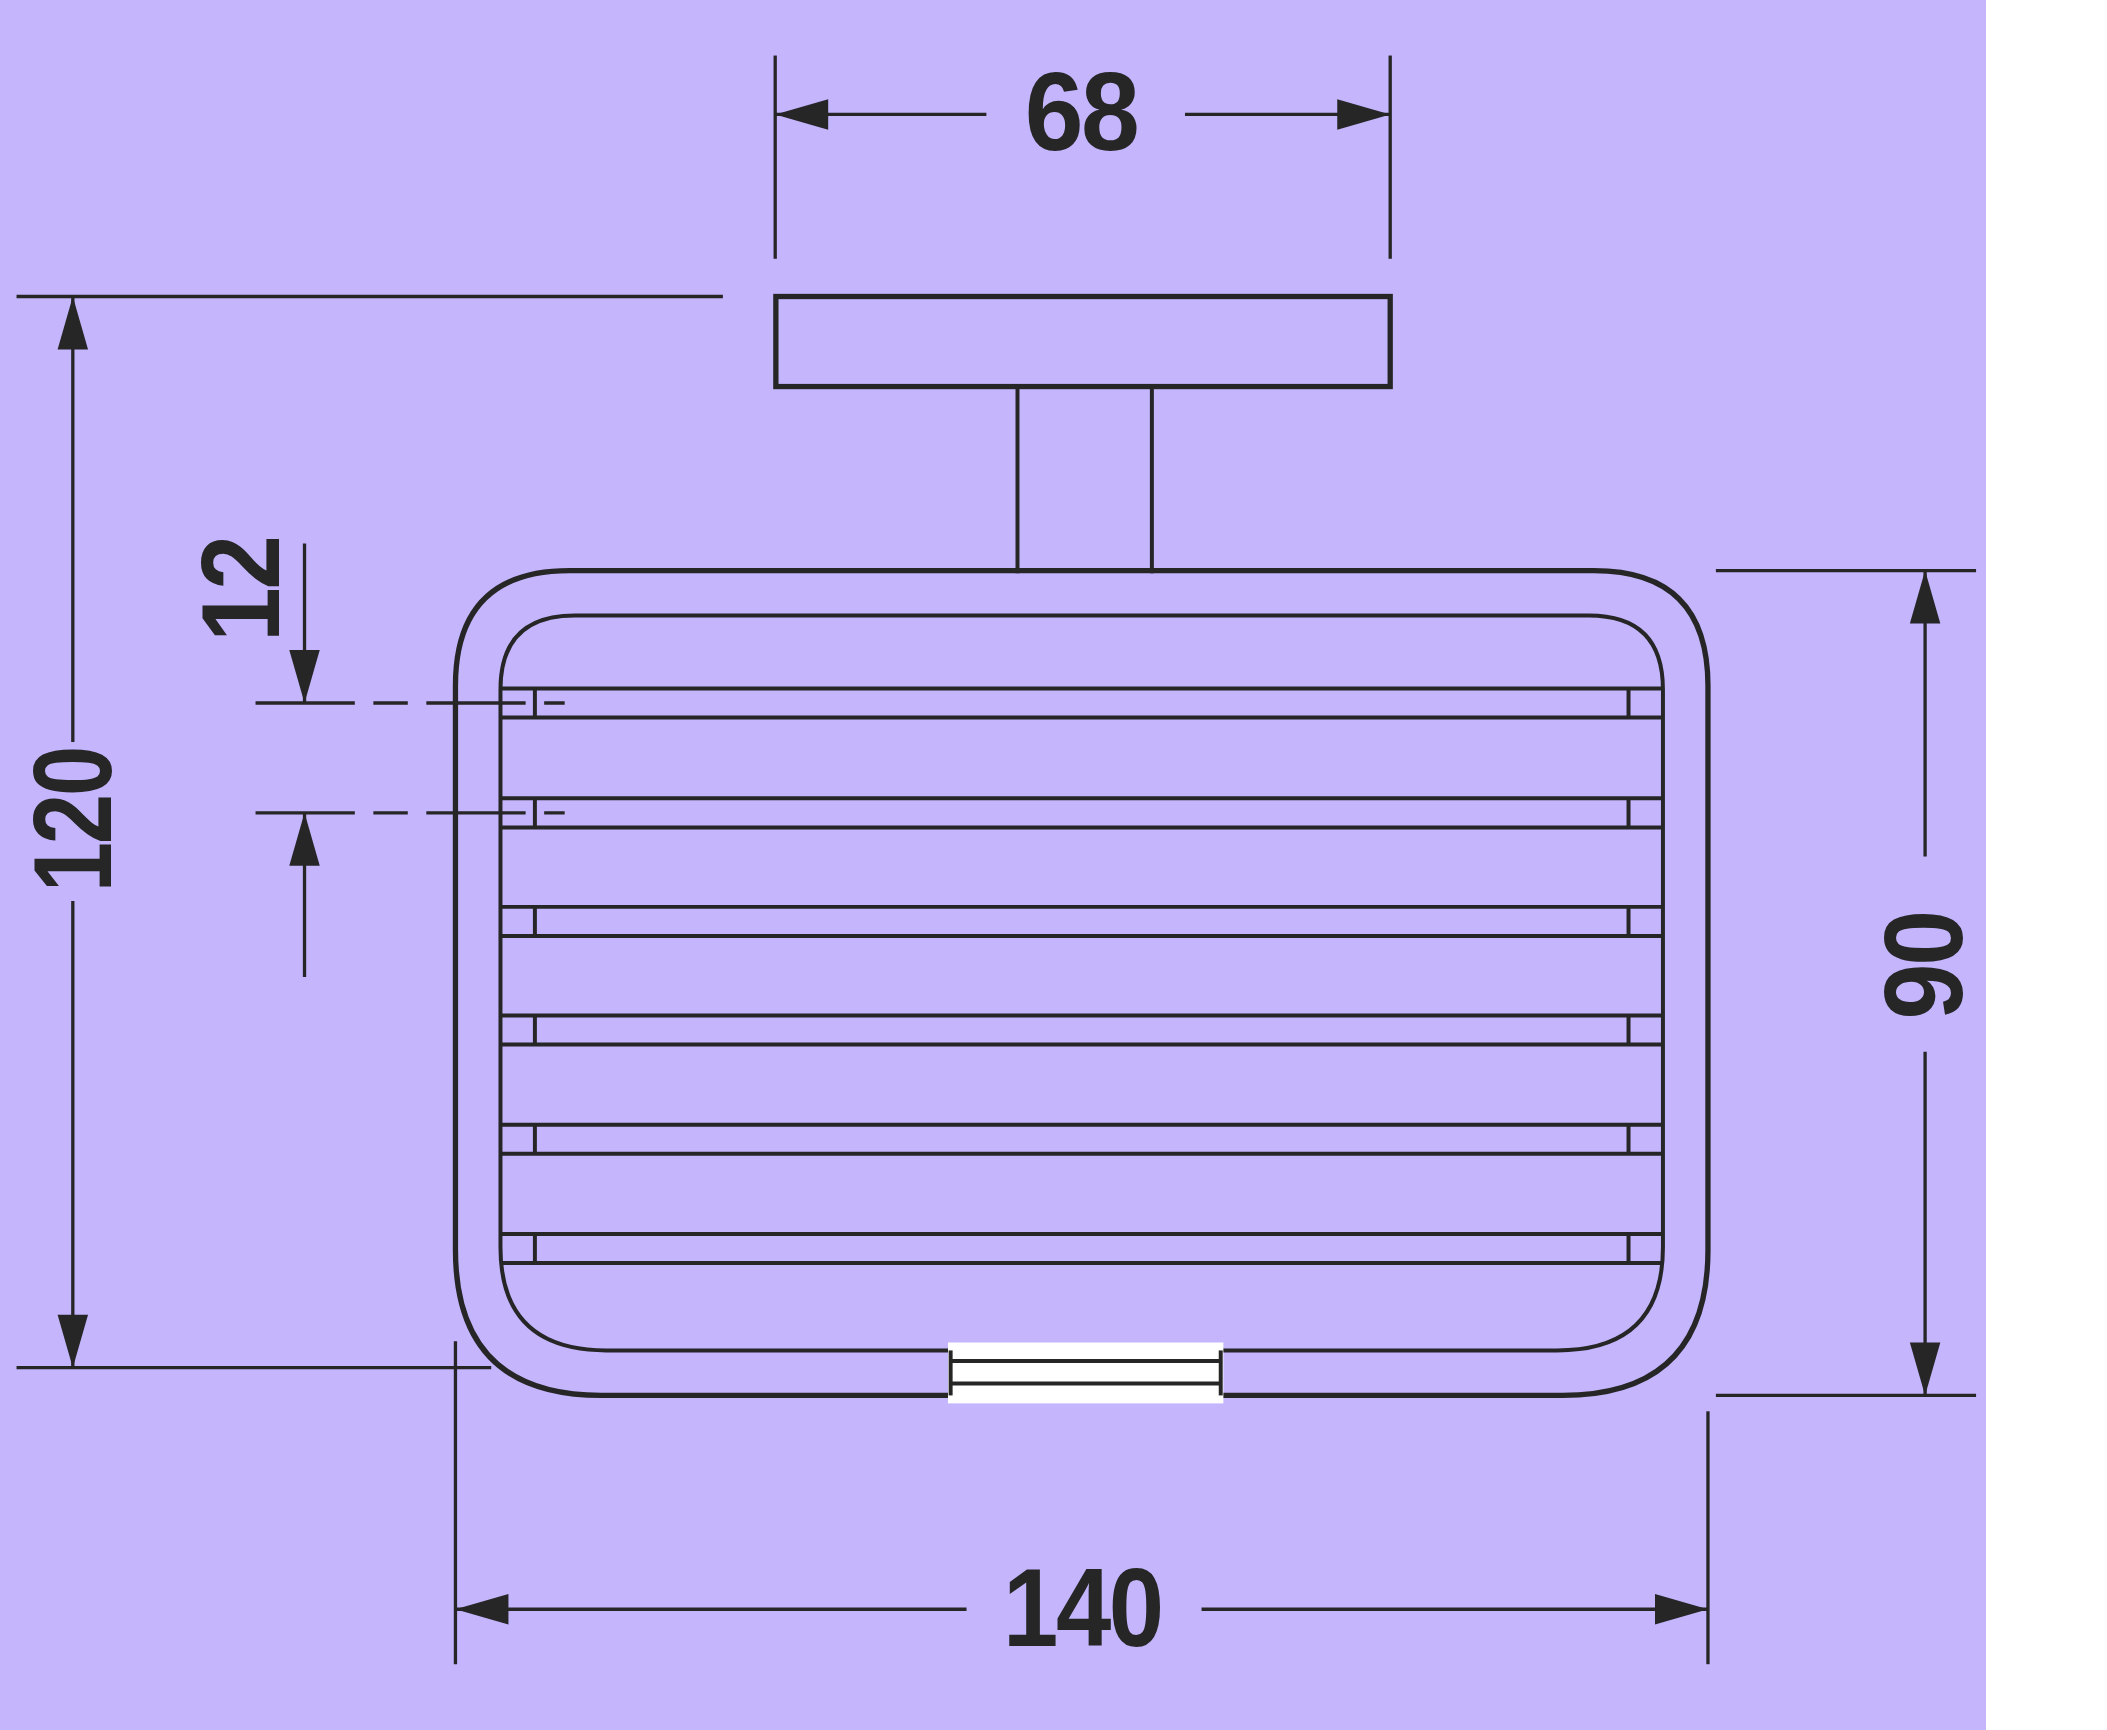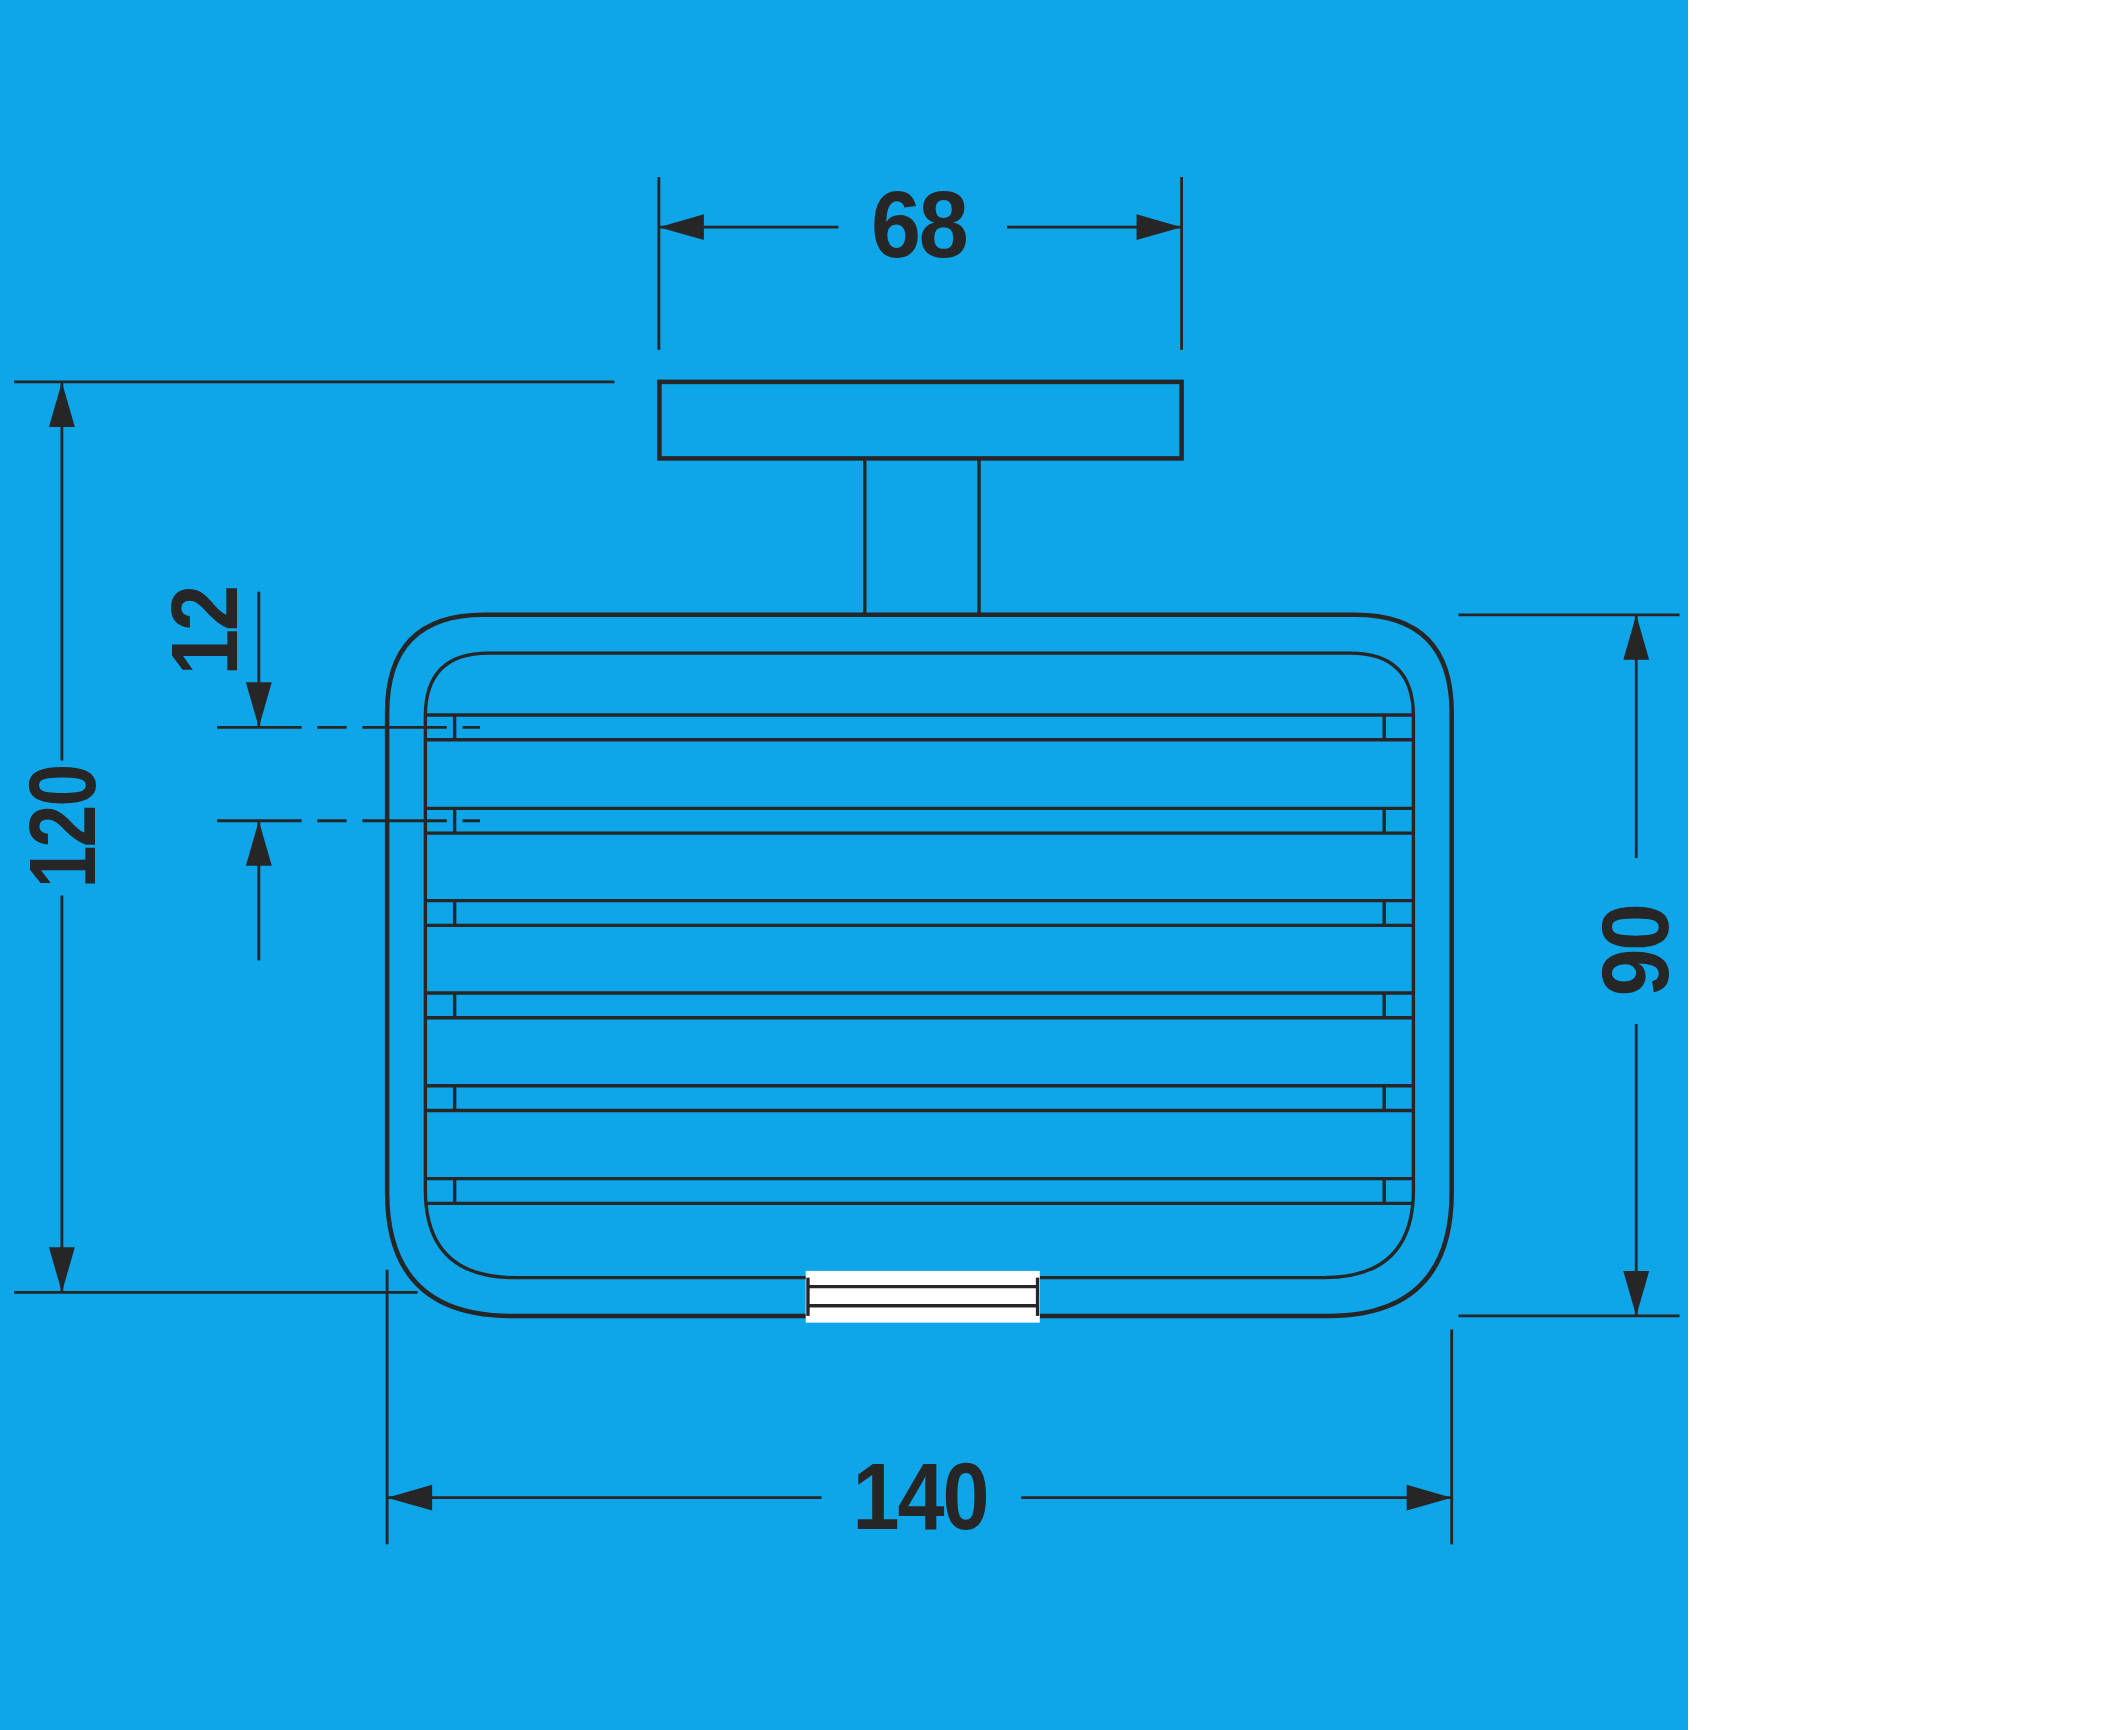--- a/index.html
+++ b/index.html
@@ -2,23 +2,23 @@
 <html style="font-size:11.2px"><head>
 <meta charset="utf-8">
 <style>
   html, body {
     margin: 0;
     padding: 0;
     background: #ffffff;
   }
   .sheet {
     position: relative;
-    width: 1688px;
+    width: 1986px;
     height: 1731px;
-    background: #0ea5e9;
+    background: #c4b5fd;
     font-family: "Liberation Sans", sans-serif;
   }
   .sheet svg {
     position: absolute;
     left: 0;
     top: 0;
     width: 100%;
     height: 100%;
   }
   

